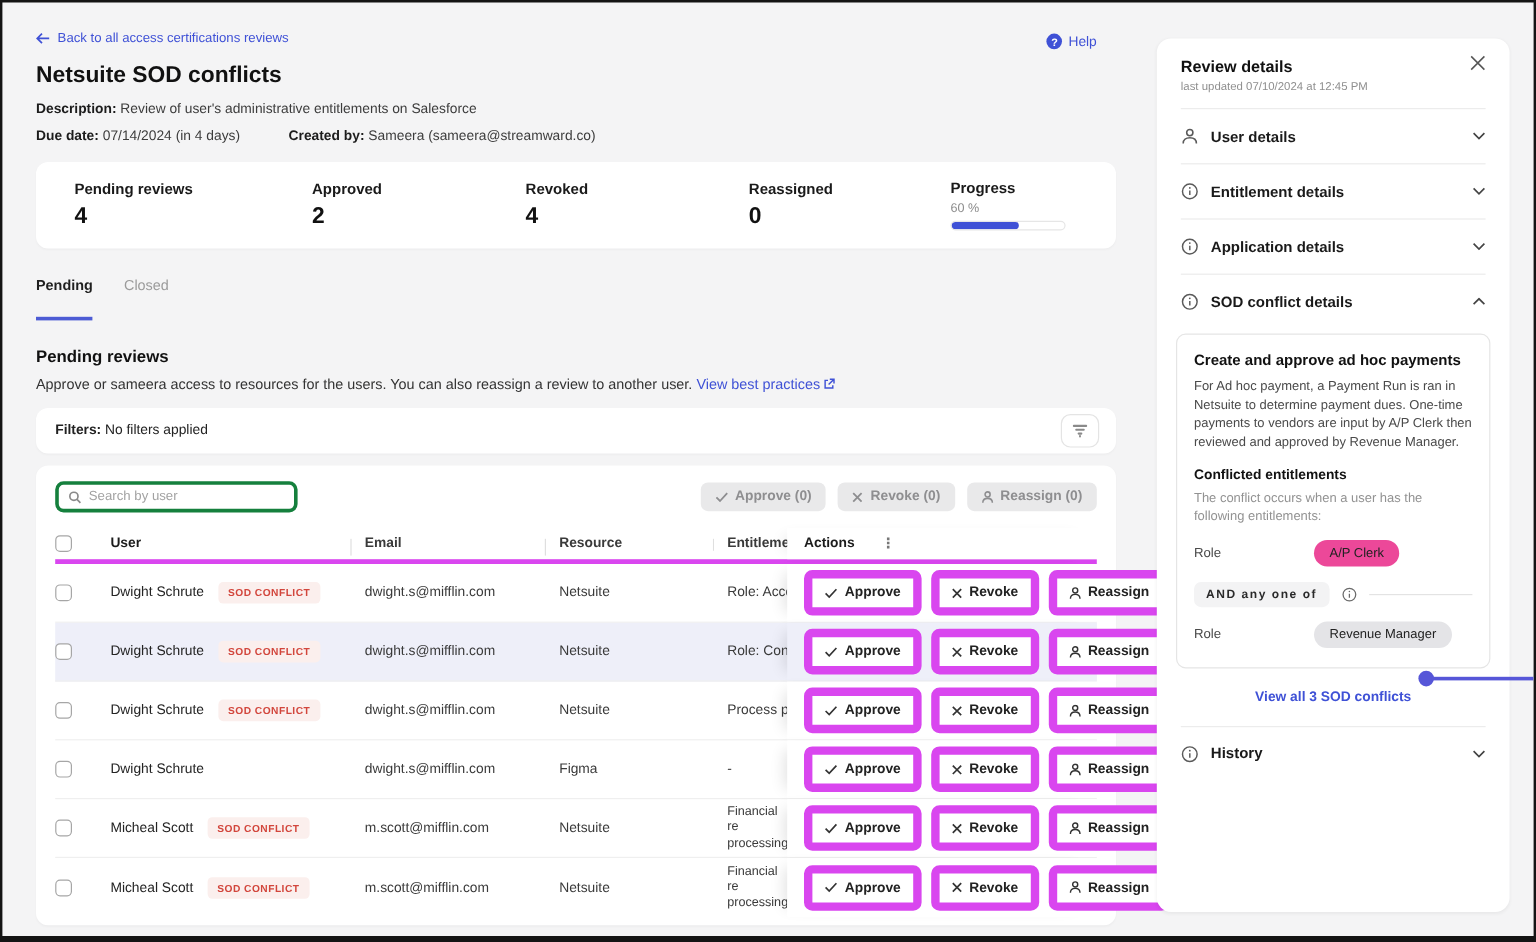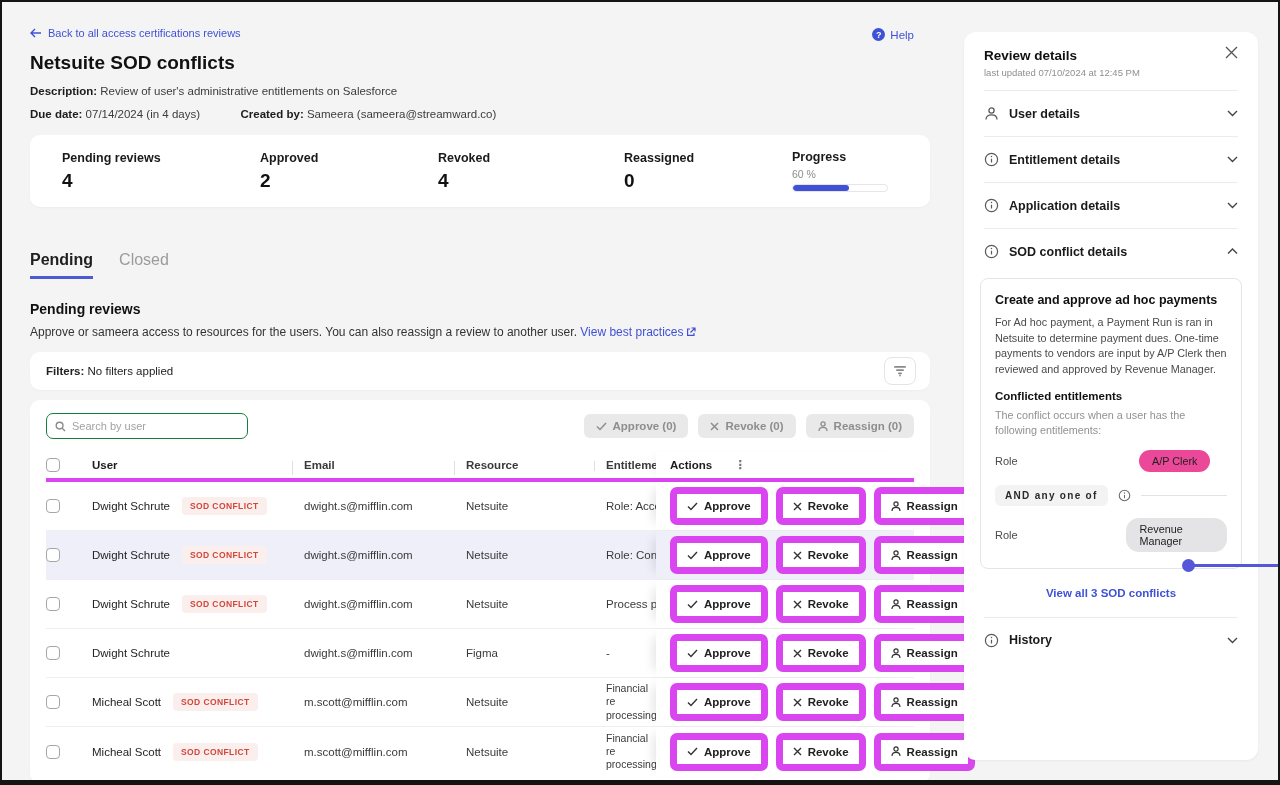--- a/index.html
+++ b/index.html
@@ -28,39 +28,39 @@
   .stat { display:flex; flex-direction:column; }
   .stat .s-label { font-size:12.5px; font-weight:700; color:#1A1A1A; }
   .stat .s-value { margin-top:5px; font-size:19px; font-weight:600; color:#111; }
   .stat.w1{width:198px}.stat.w2{width:178px}.stat.w3{width:186px}.stat.w4{width:168px}
   .stat .s-sub { margin-top:4px; font-size:10.5px; color:#8C8C8C; }
   .progress-track { margin-top:4px; width:96px; height:8px; border-radius:5px; background:#fff;
                     border:1px solid #E6E6E6; overflow:hidden; }
   .progress-fill { height:100%; background:#3F51D6; border-radius:5px; }
 
   .tabs { margin-top:24px; display:flex; gap:26px; }
-  .tab { font-size:16px; padding-bottom:7px; color:#9B9B9B; cursor:pointer;margin-top:20px; }
+  .tab { font-size:12px; padding-bottom:19px; color:#9B9B9B; cursor:pointer; }
   .tab.active { color:#1F1F1F; font-weight:700; border-bottom:3px solid #4C5BD4; }
 
   .section-heading { margin-top:22px; font-size:14px; font-weight:700; color:#111; }
   .section-desc { margin-top:8px; font-size:12px; color:#333; }
   .blue-link { color:#3F51D6; cursor:pointer; }
   .ext-icon { display:inline-block; vertical-align:-1px; margin-left:3px; }
 
   .filters-card { margin-top:13px; background:#fff; border-radius:10px; height:38px;
                   display:flex; align-items:center; padding:0 14px 0 16px; font-size:11.5px;
                   box-shadow:0 1px 2px rgba(0,0,0,0.03); }
   .filters-card .spacer { flex:1; }
   .icon-btn { width:32px; height:28px; border:1px solid #E4E4E4; border-radius:8px; background:#fff;
               display:flex; align-items:center; justify-content:center; cursor:pointer; }
 
   .table-card { margin-top:10px; background:#fff; border-radius:10px; height:383px;
                 padding:12px 16px 0; position:relative; box-shadow:0 1px 2px rgba(0,0,0,0.03); }
   .toolbar { display:flex; align-items:center; height:28px; }
-  .search-box { width:202px; height:26px; border:1px solid #15803d; border-radius:7px; background:#fff;
+  .search-box { width:202px; height:26px; border:3px solid #15803d; border-radius:7px; background:#fff;
                 display:flex; align-items:center; padding:0 8px; gap:6px; }
   .search-box input { border:none; outline:none; width:100%; font-size:11px; color:#333;
                       font-family:"Liberation Sans","DejaVu Sans",sans-serif; background:transparent; }
   .search-box input::placeholder { color:#A2A2A2; }
   .toolbar .spacer { flex:1; }
   .bulk-btn { display:flex; align-items:center; gap:6px; background:#E9E9EA; color:#8E8E90;
               border:none; border-radius:6px; padding:6px 12px; font-size:11.5px; font-weight:600;
               margin-left:10px; font-family:inherit; }
 
   .thead, .trow { display:flex; align-items:center; }
@@ -104,21 +104,21 @@
   .p-section { display:flex; align-items:center; gap:10px; padding:15px 20px; cursor:pointer; }
   .p-section .p-label { flex:1; font-size:12.5px; font-weight:700; color:#1A1A1A; }
   .p-icon { display:flex; color:#5A5A5A; }
   .chev { display:flex; color:#444; }
 
   .sod-card { margin:4px 16px 12px; border:1px solid #E5E5E5; border-radius:8px; padding:14px 14px 16px; }
   .sod-card h4 { font-size:12.5px; font-weight:700; color:#111; }
   .sod-body { margin-top:8px; font-size:10.8px; line-height:1.45; color:#4A4A4A; }
   .sod-sub { margin-top:12px; font-size:11.5px; font-weight:700; color:#111; }
   .sod-note { margin-top:6px; font-size:10.8px; line-height:1.4; color:#929292; }
-  .role-row { margin-top:12px; display:flex; align-items:center;gap:44px; }
+  .role-row { margin-top:12px; display:flex; align-items:center; }
   .role-label { font-size:11px; color:#4A4A4A; width:78px; }
   .pill { font-size:10.8px; color:#222; padding:5px 13px; border-radius:13px; }
   .pill.indigo { background:#ec4899; margin-left:22px; }
   .pill.gray { background:#E4E4E7; margin-left:22px; }
   .op-row { margin-top:13px; display:flex; align-items:center; }
   .op-chip { background:#F3F3F4; border-radius:6px; padding:5px 10px; font-size:10px; font-weight:700;
              letter-spacing:1.3px; color:#2A2A2A; }
   .op-info { margin-left:10px; display:flex; color:#6A6A6A; }
   .op-line { flex:1; height:1px; background:#E3E3E3; margin-left:10px; }
 

